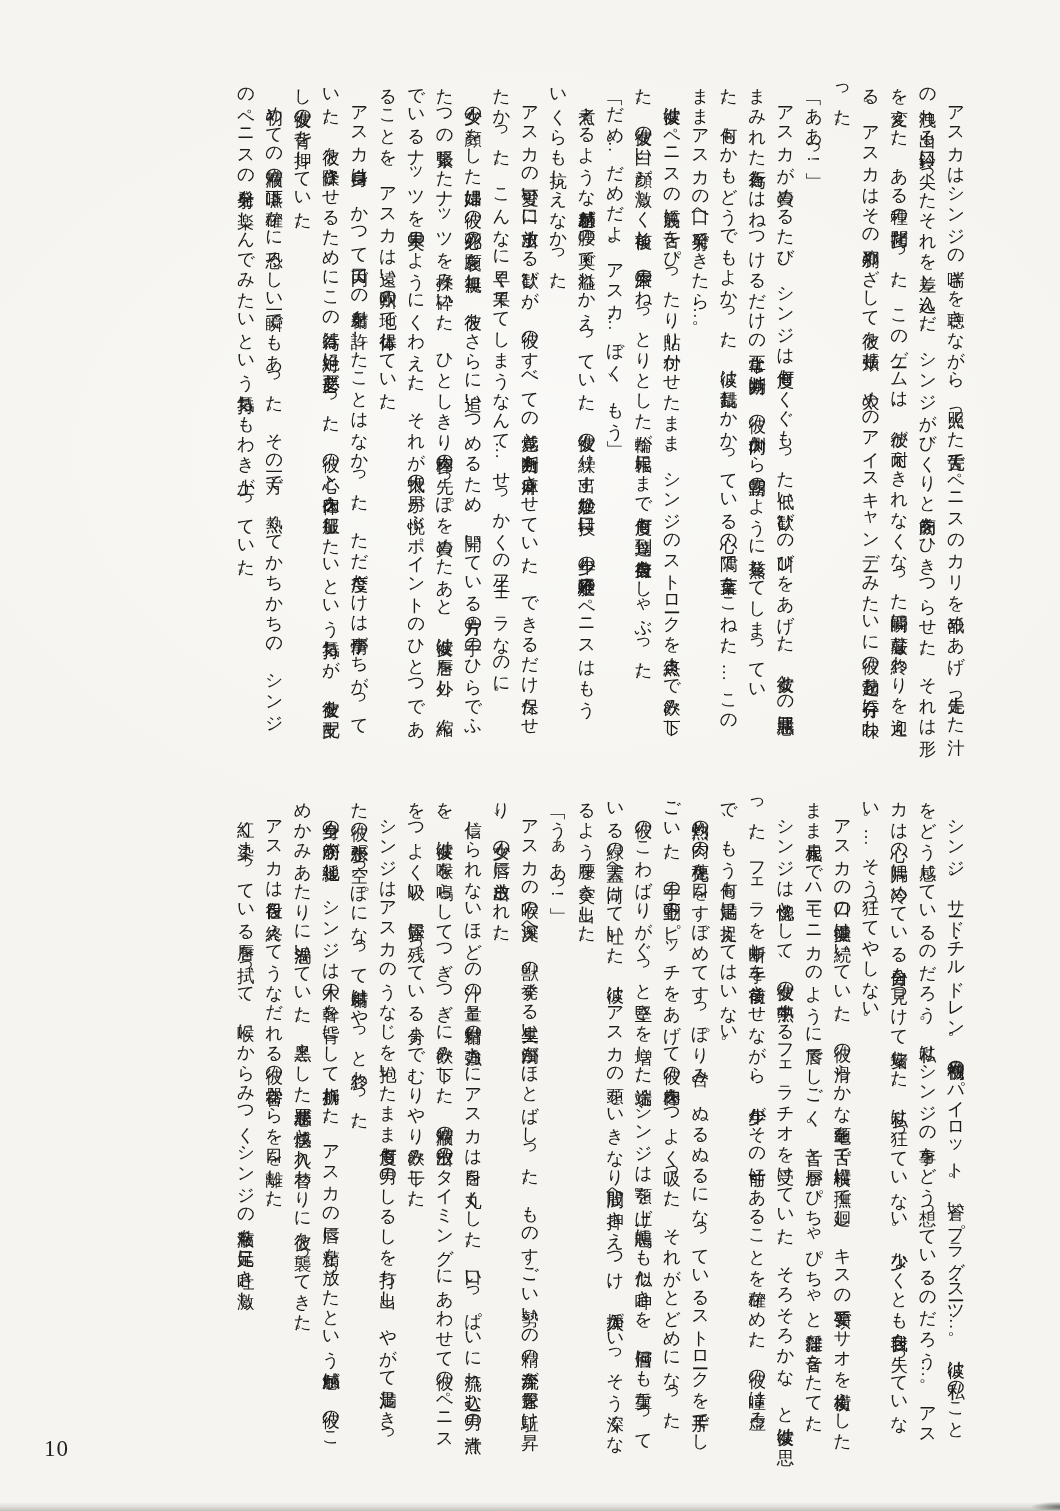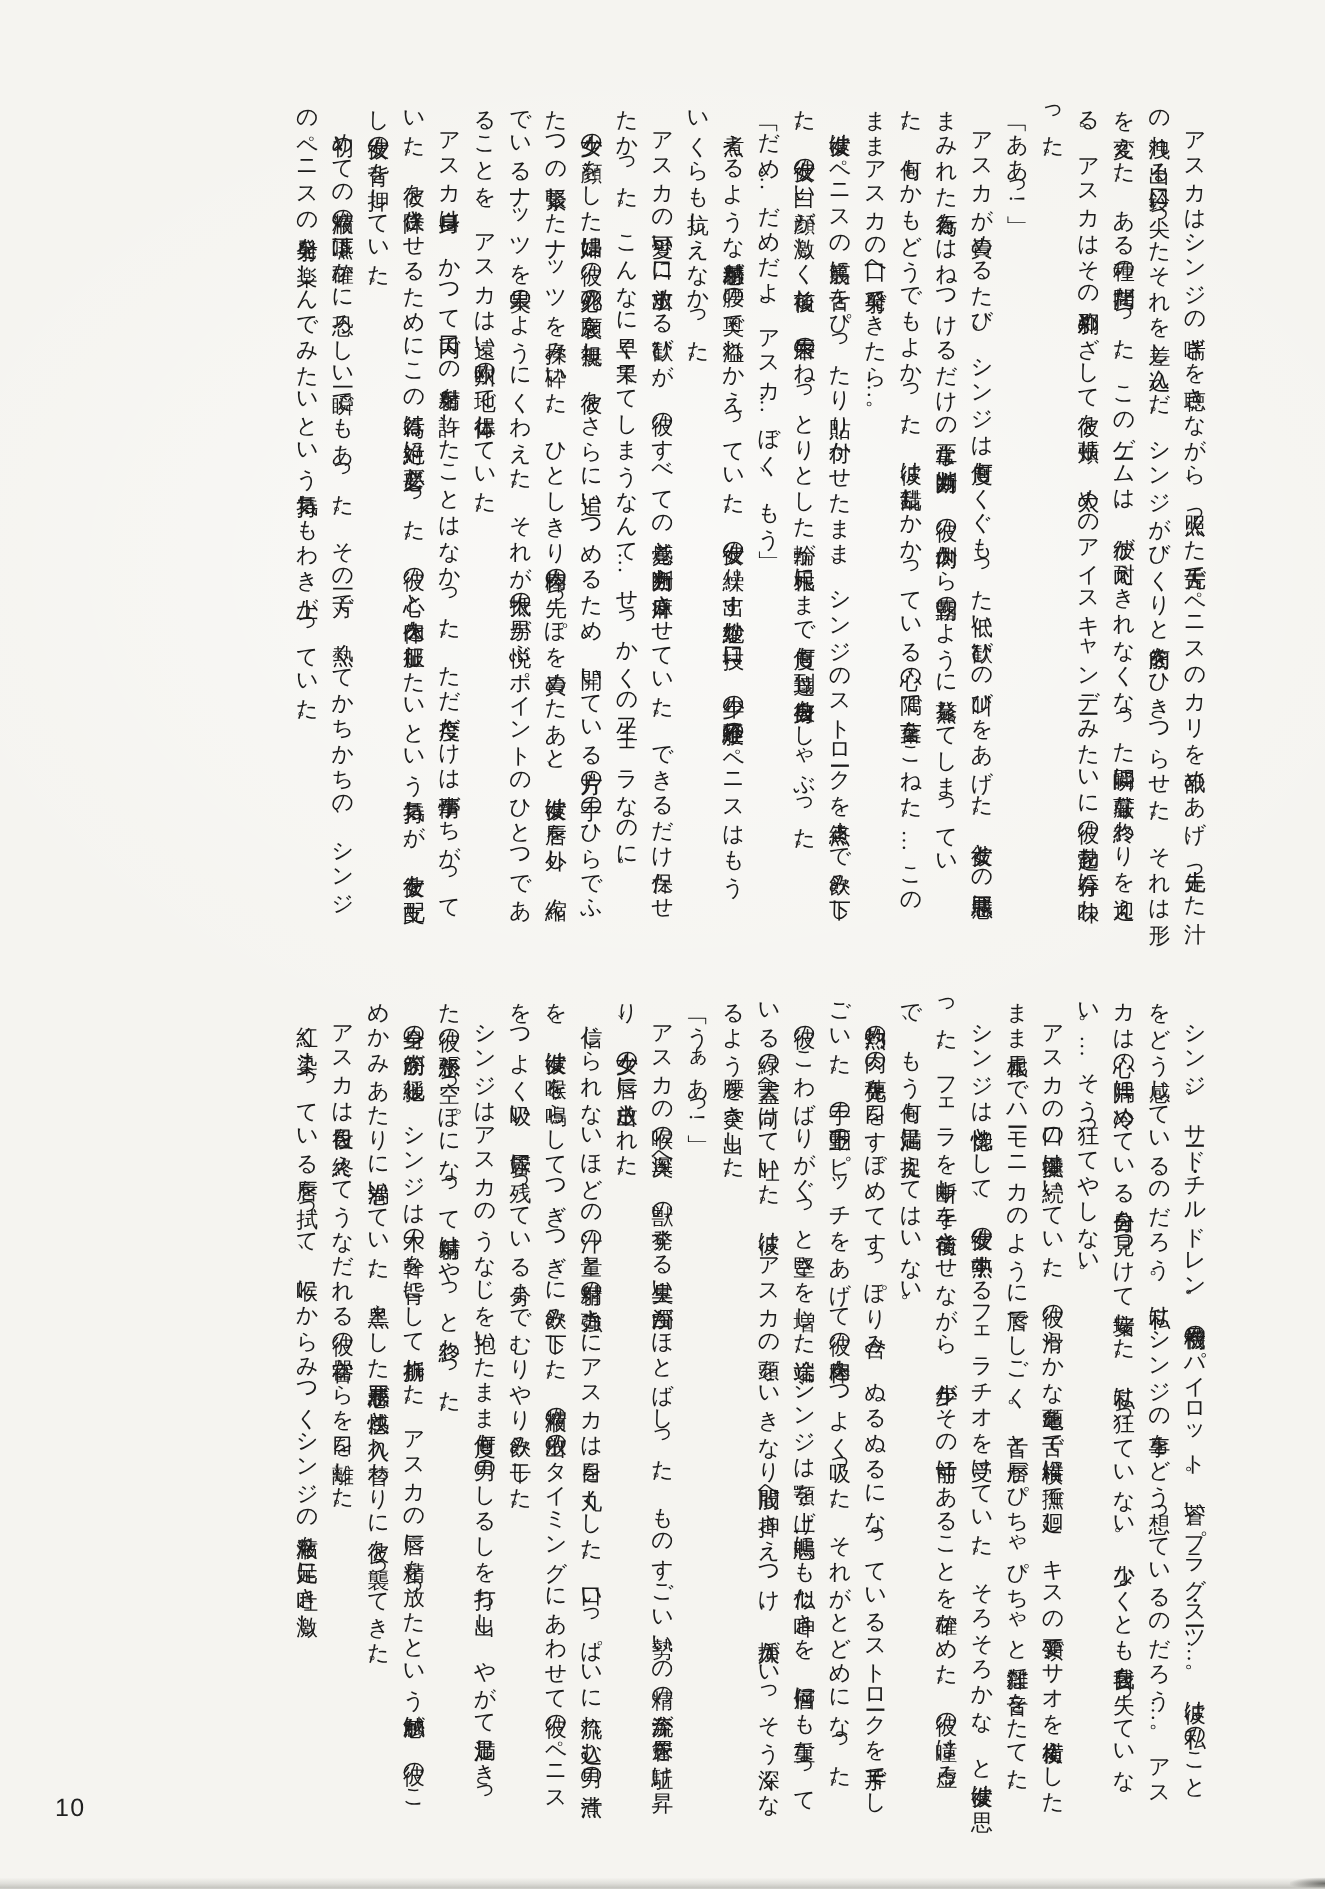--- a/index.html
+++ b/index.html
@@ -41,22 +41,22 @@
   }
   .tate-block p {
     margin: 0;
     padding: 0;
     text-indent: 1em;
   }
   .page-number {
     position: absolute;
     left: 44px;
     top: 1436px;
-    font-family: Liberation Sans, sans-serif;
-    font-size: 20px;
+    font-family: Liberation Serif, serif;
+    font-size: 23px;
     letter-spacing: 1px;
     color: #1f1f1f;
   }
   
   .bottom-edge {
     position: absolute;
     left: 0; right: 0; bottom: 0;
     height: 9px;
     background: linear-gradient(to bottom, rgba(0,0,0,0) 0%, rgba(120,120,112,0.18) 55%, rgba(95,95,88,0.35) 100%);
   }

